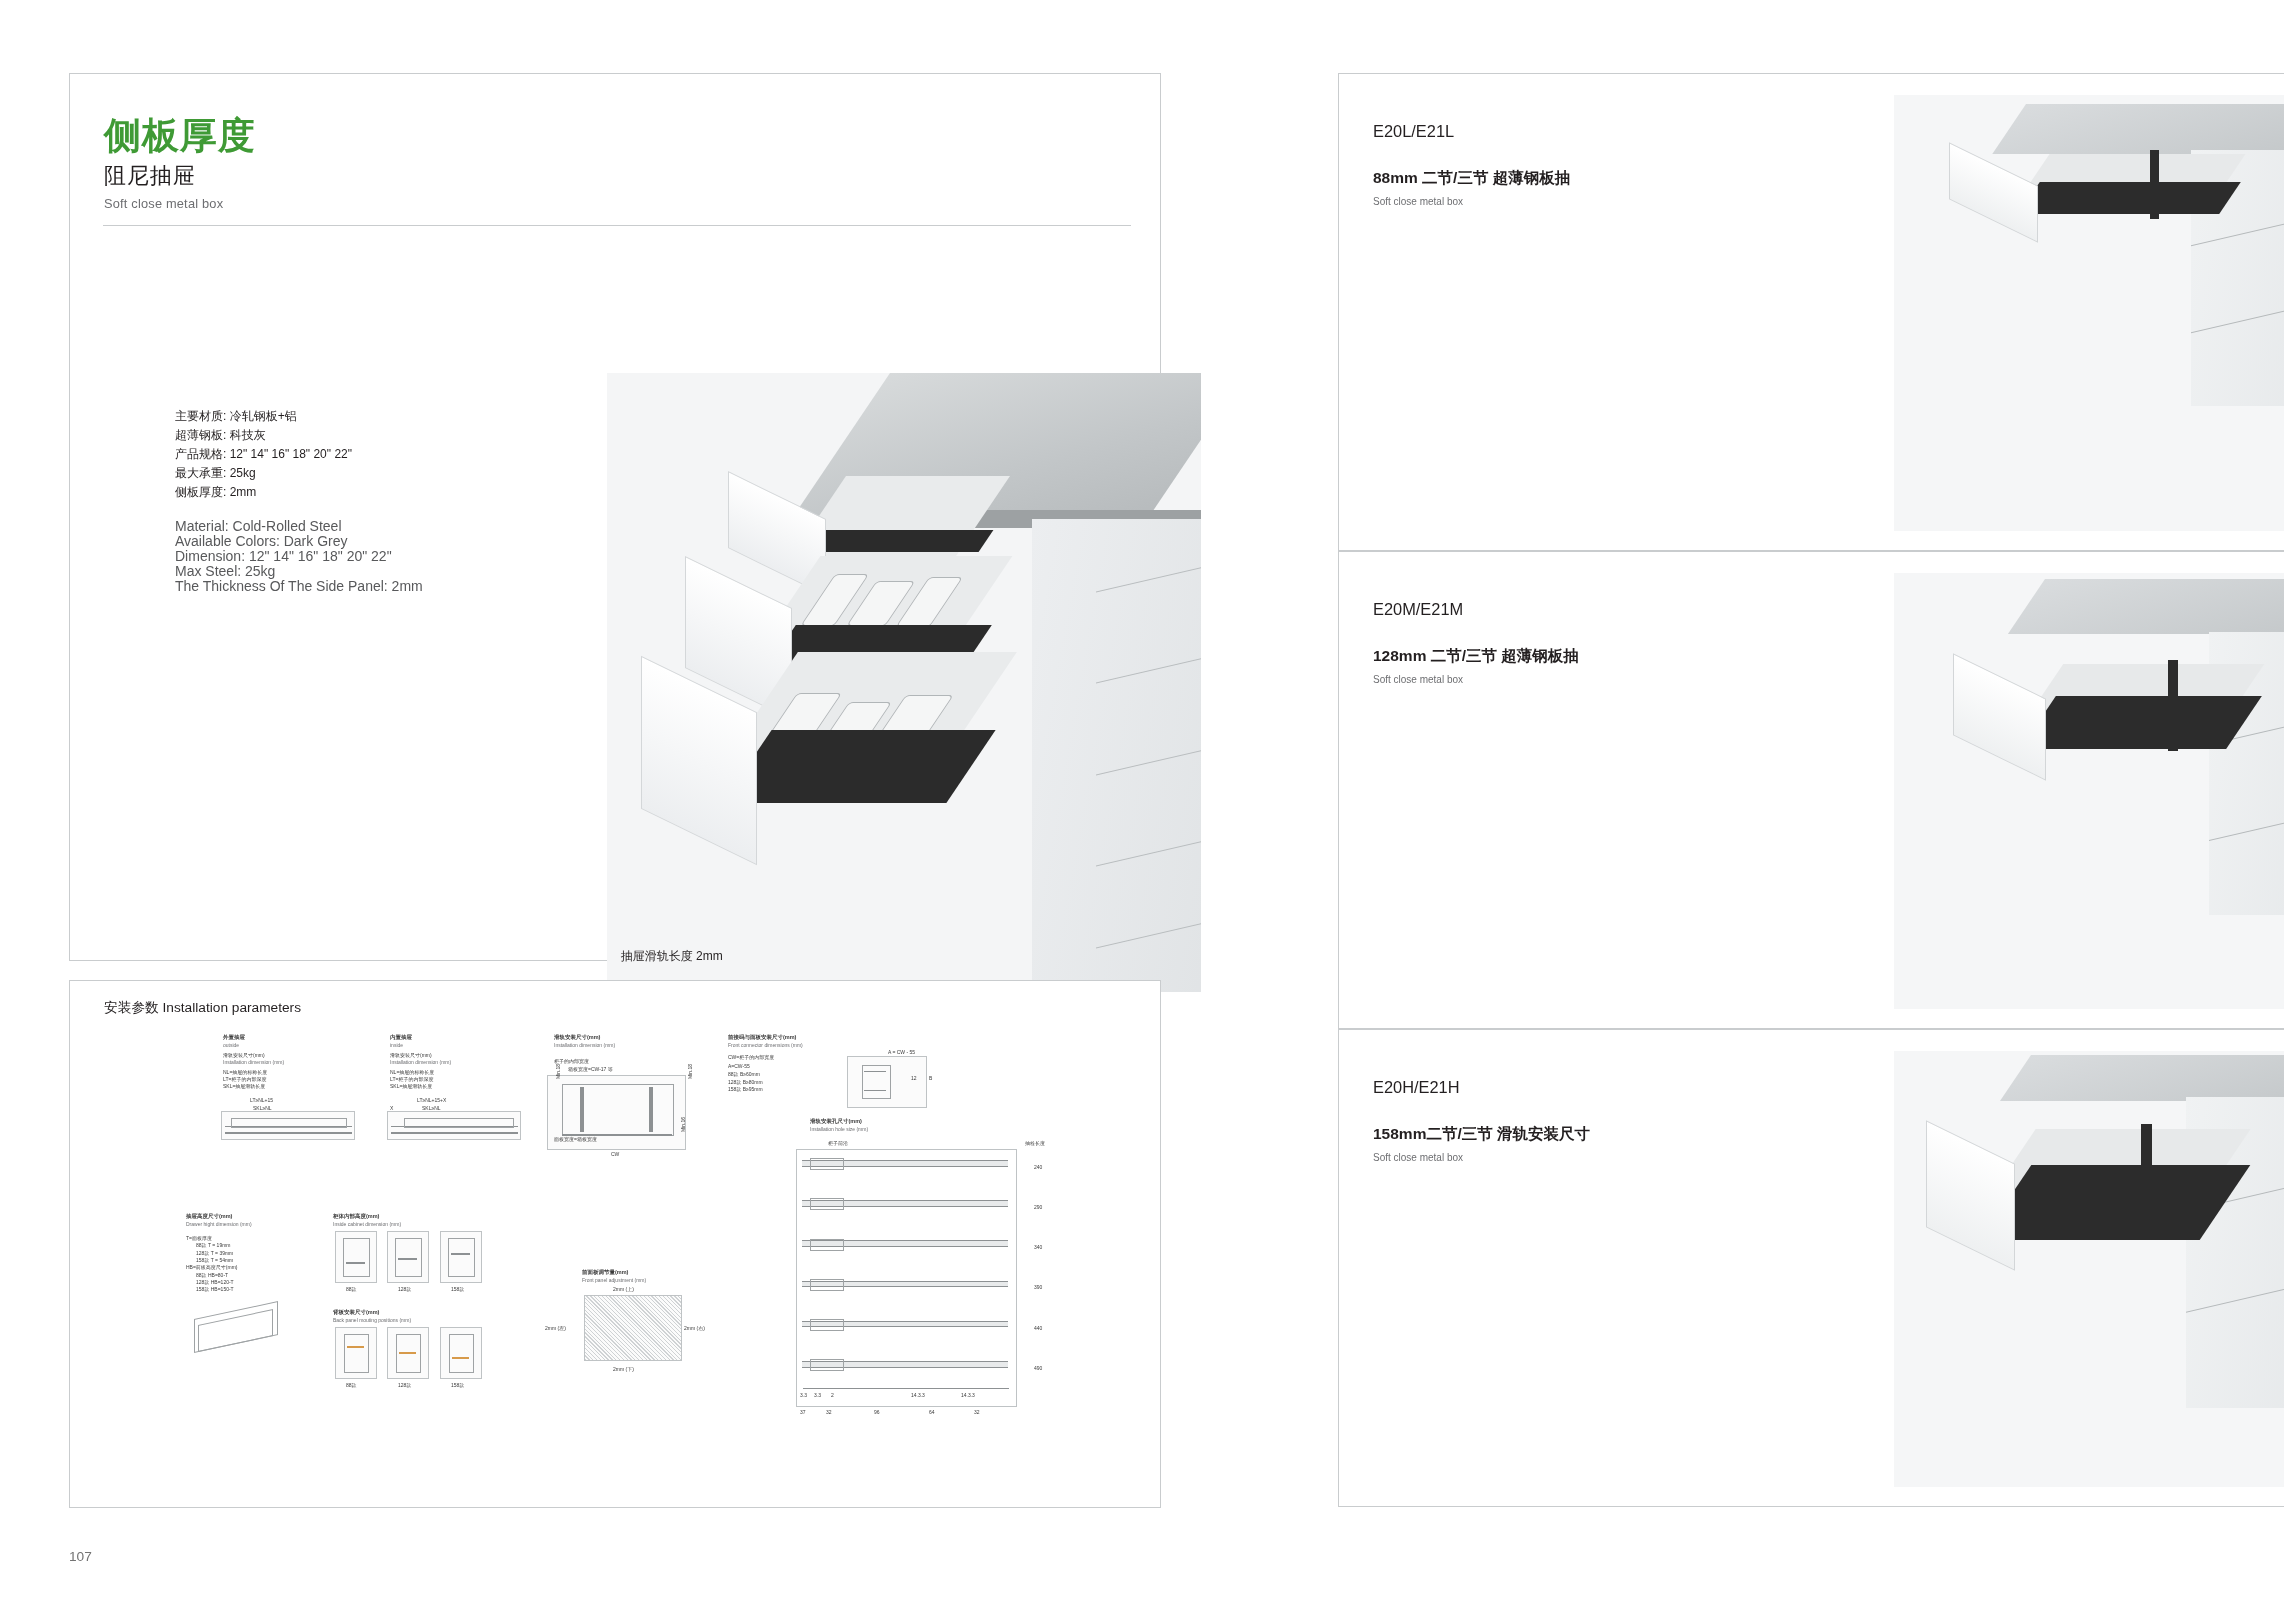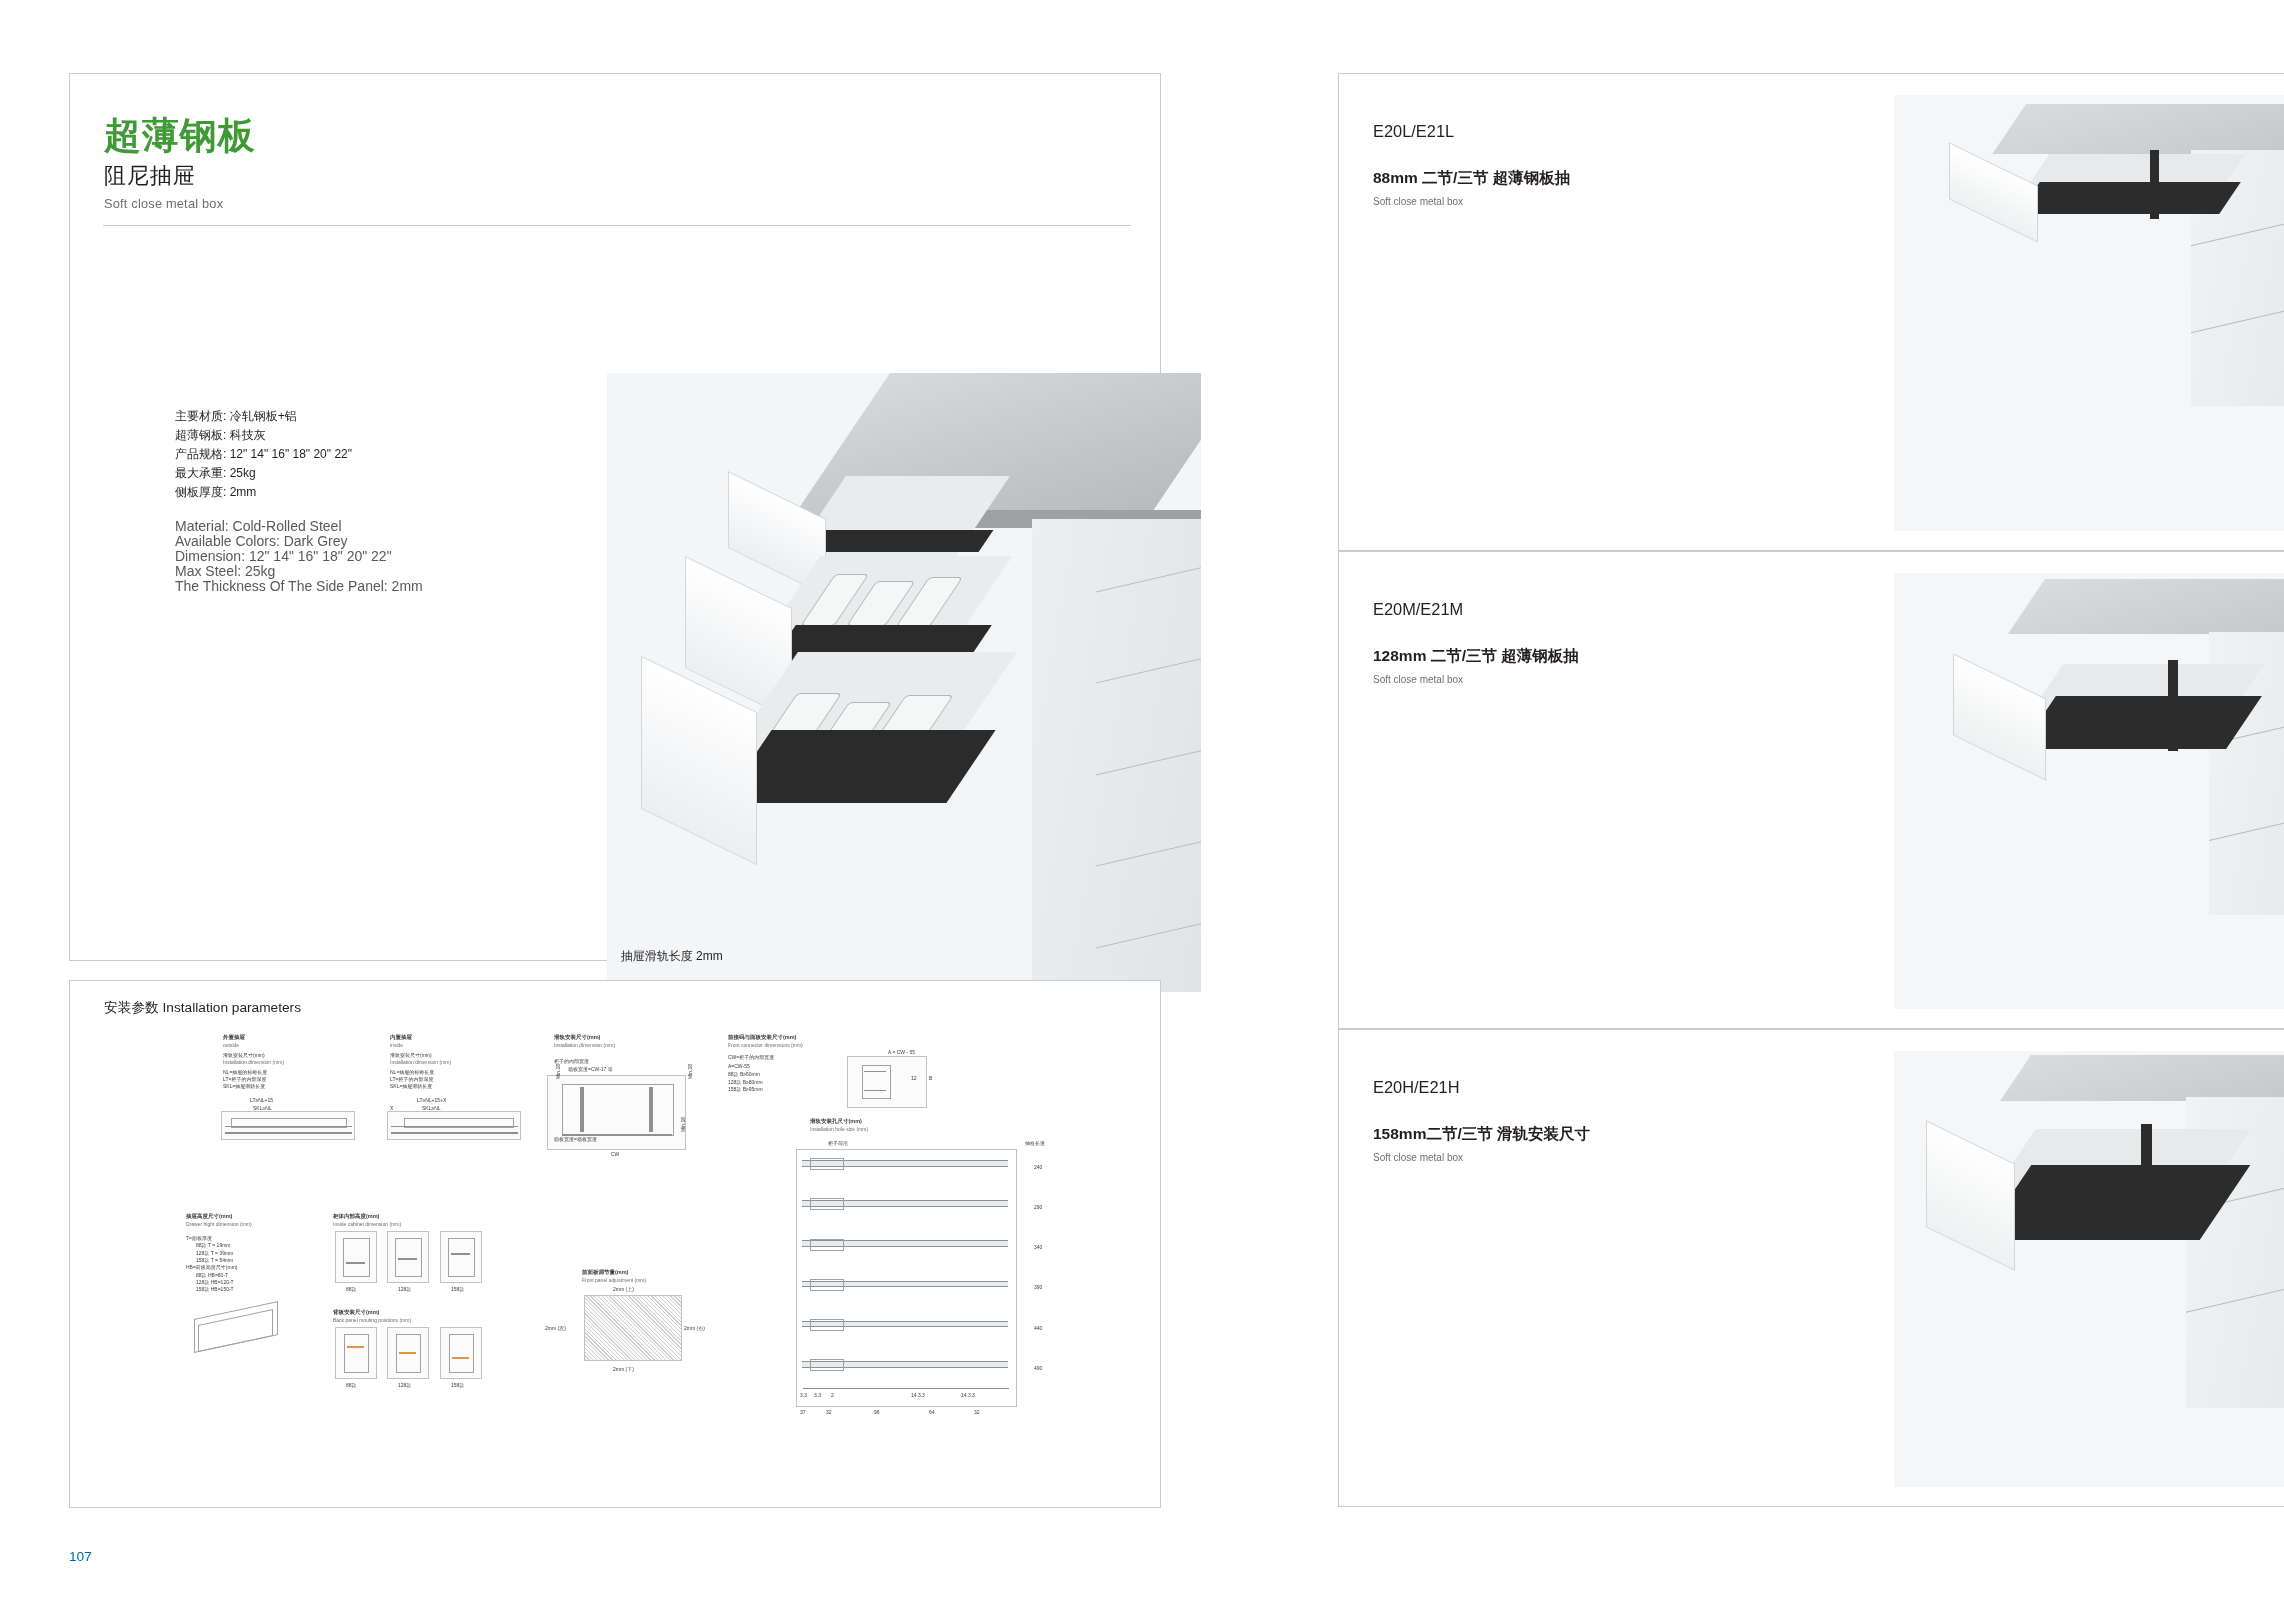--- a/index.html
+++ b/index.html
@@ -126,32 +126,32 @@
     position:absolute; background:linear-gradient(160deg,#d9dcde 0%,#c3c7c9 100%);
     transform:skewX(-34deg); transform-origin:top left;
   }
   .rcab { position:absolute; background:linear-gradient(100deg,#f0f2f3 0%,#e2e5e7 100%); }
   .rbox-side { position:absolute; background:#2c2c2c; }
   .rbox-front { position:absolute; background:linear-gradient(180deg,#ffffff 0%,#eef0f1 100%); border:0.5px solid #d3d6d8; }
   .rbox-inner { position:absolute; background:#e7e9ea; }
   .rline { position:absolute; background:#b5b9bb; }
 
   
-  .pgnum { position:absolute; font-size:13.7px; color:#0369a1; }
+  .pgnum { position:absolute; font-size:13.7px; color:#737373; }
   .pg-l { left:69px; top:1549px; }
 </style>
 </head>
 <body>
 
 <div class="spread">
 
   <div class="page-left">
 
     <div class="panel left-top">
-      <div class="title-zh">超薄钢板</div>
+      <div class="title-zh">侧板厚度</div>
       <div class="title-zh2">阻尼抽屉</div>
       <div class="title-en">Soft close metal box</div>
       <div class="title-rule"></div>
 
       <div class="spec-zh">
         <div>主要材质: 冷轧钢板+铝</div>
         <div>超薄钢板: 科技灰</div>
         <div>产品规格: 12" 14" 16" 18" 20" 22"</div>
         <div>最大承重: 25kg</div>
         <div>侧板厚度: 2mm</div>

